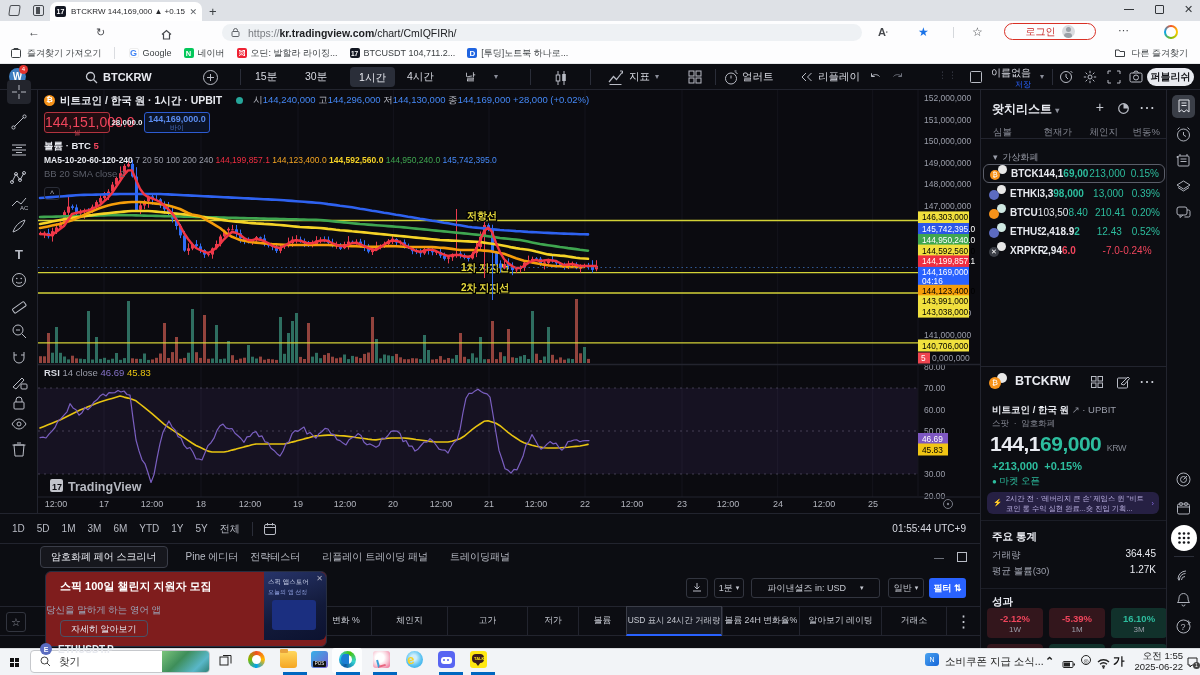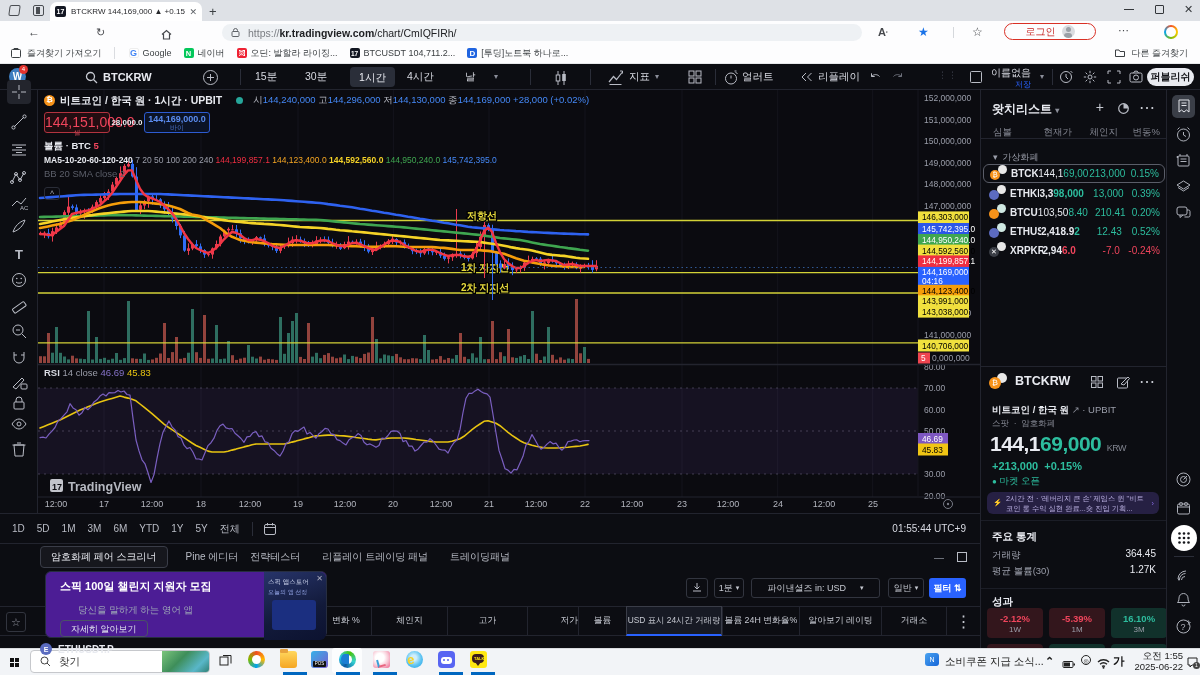--- a/index.html
+++ b/index.html
@@ -859,21 +859,21 @@
       <div style="position:absolute;left:0;top:36px;width:980px;height:30px;border-top:1px solid #22242e;border-bottom:1px solid #22242e"></div>
       <div style="position:absolute;left:320px;top:36px;width:51px;height:30px;border-left:1px solid #22242e;display:flex;align-items:center;justify-content:center;font-size:8.8px;color:#c6c9d1;overflow:hidden;">
         <span style="white-space:nowrap;overflow:hidden">변화 %</span>
       </div>
       <div style="position:absolute;left:371px;top:36px;width:76px;height:30px;border-left:1px solid #22242e;display:flex;align-items:center;justify-content:center;font-size:8.8px;color:#c6c9d1;overflow:hidden;">
         <span style="white-space:nowrap;overflow:hidden">체인지</span>
       </div>
       <div style="position:absolute;left:447px;top:36px;width:80px;height:30px;border-left:1px solid #22242e;display:flex;align-items:center;justify-content:center;font-size:8.8px;color:#c6c9d1;overflow:hidden;">
         <span style="white-space:nowrap;overflow:hidden">고가</span>
       </div>
-      <div style="position:absolute;left:527px;top:36px;width:51px;height:30px;border-left:1px solid #22242e;display:flex;align-items:center;justify-content:flex-end;font-size:8.8px;color:#c6c9d1;overflow:hidden;font-family:Liberation Mono, monospace;">
+      <div style="position:absolute;left:527px;top:36px;width:51px;height:30px;border-left:1px solid #22242e;display:flex;align-items:center;justify-content:center;font-size:8.8px;color:#c6c9d1;overflow:hidden;font-family:Liberation Mono, monospace;">
         <span style="white-space:nowrap;overflow:hidden">저가</span>
       </div>
       <div style="position:absolute;left:578px;top:36px;width:48px;height:30px;border-left:1px solid #22242e;display:flex;align-items:center;justify-content:center;font-size:8.8px;color:#c6c9d1;overflow:hidden;">
         <span style="white-space:nowrap;overflow:hidden">볼륨</span>
       </div>
       <div style="position:absolute;left:626px;top:36px;width:96px;height:30px;border-left:1px solid #22242e;display:flex;align-items:center;justify-content:center;font-size:8.8px;color:#c6c9d1;overflow:hidden;background:#171a24;border:1px solid #3a3d48;border-bottom:2px solid #2962ff;font-size:8.4px;">
         <span style="white-space:nowrap;overflow:hidden">USD 표시 24시간 거래량</span>
       </div>
       <div style="position:absolute;left:722px;top:36px;width:77px;height:30px;border-left:1px solid #22242e;display:flex;align-items:center;justify-content:center;font-size:8.8px;color:#c6c9d1;overflow:hidden;">
         <span style="white-space:nowrap;overflow:hidden">볼륨 24H 변화율%</span>
@@ -892,23 +892,23 @@
       </div>
     <div style="position:absolute;left:714px;top:8px;width:30px;height:20px;border:1px solid #32353f;border-radius:3px;display:flex;align-items:center;justify-content:center;font-size:9px;color:#c6c9d1">1분 <span style="font-size:7px;margin-left:3px">▾</span></div>
     <div style="position:absolute;left:751px;top:8px;width:129px;height:20px;border:1px solid #32353f;border-radius:3px;display:flex;align-items:center;justify-content:center;font-size:9px;color:#c6c9d1">파이낸셜즈 in: USD<span style="font-size:7px;margin-left:14px">▾</span></div>
     <div style="position:absolute;left:888px;top:8px;width:36px;height:20px;border:1px solid #32353f;border-radius:3px;display:flex;align-items:center;justify-content:center;font-size:9px;color:#c6c9d1">일반 <span style="font-size:7px;margin-left:3px">▾</span></div>
     <div style="position:absolute;left:929px;top:8px;width:37px;height:20px;background:#2962ff;border-radius:3px;display:flex;align-items:center;justify-content:center;font-size:9px;color:#fff;font-weight:bold">필터 ⇅</div>
       <div style="position:absolute;left:6px;top:42px;width:20px;height:20px;border:1px solid #32353f;border-radius:3px;display:flex;align-items:center;justify-content:center;color:#8b8e99;font-size:11px">☆</div>
       <div style="position:absolute;left:40px;top:73px;display:flex;align-items:center;font-size:10px;color:#c6c9d1;z-index:6">
         <span style="width:12px;height:12px;border-radius:50%;background:#5b6cc0;color:#fff;font-size:7px;display:inline-flex;align-items:center;justify-content:center;font-weight:bold">E</span>
         <b style="margin-left:6px;color:#e8eaf0">ETHUSDT.P</b>
       </div>
-      <div style="position:absolute;left:45px;top:1px;width:282px;height:67px;background:#4c1d95;border:1px solid #262d40;border-radius:6px;z-index:5">
+      <div style="position:absolute;left:45px;top:1px;width:282px;height:76px;background:#7f1d1d;border:1px solid #262d40;border-radius:6px;z-index:5">
         <div style="position:absolute;left:14px;top:7px;font-size:11px;font-weight:bold;color:#fff">스픽 100일 챌린지 지원자 모집</div>
-        <div style="position:absolute;left:32px;top:32px;font-size:9.5px;color:#9aa2b5">당신을 말하게 하는 영어 앱</div>
+        <div style="position:absolute;left:0;top:32px;font-size:9.5px;color:#9aa2b5">당신을 말하게 하는 영어 앱</div>
         <div style="position:absolute;left:14px;top:48px;height:17px;border:1px solid #4a5266;border-radius:4px;padding:0 10px;font-size:9px;line-height:17px;color:#e2e6ef">자세히 알아보기</div>
         <div style="position:absolute;right:0;top:0;width:62px;height:68px;background:linear-gradient(160deg,#27346a,#121a3a 60%,#0c1230);border-radius:0 6px 6px 0">
           <div style="margin:6px 2px 0 4px;font-size:6.5px;color:#cfd6ee;white-space:nowrap">스픽 앱스토어</div>
           <div style="margin:1px 2px 0 4px;font-size:6px;color:#8fa0e0">오늘의 앱 선정</div>
           <div style="position:absolute;left:8px;bottom:10px;width:44px;height:30px;background:#1b2f80;border-radius:3px"></div>
         </div>
         <div style="position:absolute;right:3px;top:2px;color:#aab;font-size:8px">✕</div>
       </div>
     </div>
   <div id="rightpanel">
@@ -923,21 +923,21 @@
         <span style="margin-left:10px">심볼</span>
         <span style="flex:1;text-align:right">현재가</span>
         <span style="width:46px;text-align:right">체인지</span>
         <span style="width:42px;text-align:right;margin-right:5px">변동%</span>
       </div>
       <div style="position:absolute;left:0;top:48px;width:186px;height:1px;background:#22242e"></div>
       <div style="position:absolute;left:12px;top:61px;font-size:9px;color:#9b9eaa">▾&nbsp;&nbsp;가상화폐</div>
       <div class="wlrow" style="top:74px;border:1px solid #5a5d68;border-radius:6px;">
         <span style="margin-left:6px"><span style="position:relative;width:17px;height:13px;display:inline-block"><span style="position:absolute;right:0;top:-1px;width:9px;height:9px;border-radius:50%;background:#e8e8e8"></span><span style="position:absolute;left:0;bottom:-1px;width:10px;height:10px;border-radius:50%;background:#f7931a;color:#fff;font-size:7px;text-align:center;line-height:10px">₿</span></span></span>
         <span class="wlsym" style="margin-left:4px;width:34px;overflow:hidden;white-space:nowrap">BTCKRW</span>
-        <span style="flex:1;text-align:center;font-weight:normal"><span style="color:#e8eaf0">144,1</span><span class="teal">69,00</span></span>
+        <span style="flex:1;text-align:center;font-weight:bold"><span style="color:#e8eaf0">144,1</span><span class="teal">69,00</span></span>
         <span class="teal" style="width:46px;text-align:right">213,000</span>
         <span class="teal" style="width:42px;text-align:right;margin-right:5px">0.15%</span>
       </div>
       <div class="wlrow" style="top:94px;">
         <span style="margin-left:6px"><span style="position:relative;width:17px;height:13px;display:inline-block"><span style="position:absolute;right:0;top:-1px;width:9px;height:9px;border-radius:50%;background:#e8e8e8"></span><span style="position:absolute;left:0;bottom:-1px;width:10px;height:10px;border-radius:50%;background:#5c6bc0;color:#fff;font-size:7px;text-align:center;line-height:10px"></span></span></span>
         <span class="wlsym" style="margin-left:4px;width:34px;overflow:hidden;white-space:nowrap">ETHKRW</span>
         <span style="flex:1;text-align:right;font-weight:bold"><span style="color:#e8eaf0">3,3</span><span class="teal">98,000</span></span>
         <span class="teal" style="width:46px;text-align:right">13,000</span>
         <span class="teal" style="width:42px;text-align:right;margin-right:5px">0.39%</span>
       </div>
@@ -953,21 +953,21 @@
         <span class="wlsym" style="margin-left:4px;width:34px;overflow:hidden;white-space:nowrap">ETHUSD</span>
         <span style="flex:1;text-align:right;font-weight:bold"><span style="color:#e8eaf0">2,418.9</span><span class="teal">2</span></span>
         <span class="teal" style="width:46px;text-align:right">12.43</span>
         <span class="teal" style="width:42px;text-align:right;margin-right:5px">0.52%</span>
       </div>
       <div class="wlrow" style="top:151px;">
         <span style="margin-left:6px"><span style="position:relative;width:17px;height:13px;display:inline-block"><span style="position:absolute;right:0;top:-1px;width:9px;height:9px;border-radius:50%;background:#e8e8e8"></span><span style="position:absolute;left:0;bottom:-1px;width:10px;height:10px;border-radius:50%;background:#3a3d45;color:#fff;font-size:7px;text-align:center;line-height:10px">✕</span></span></span>
         <span class="wlsym" style="margin-left:4px;width:34px;overflow:hidden;white-space:nowrap">XRPKRW</span>
         <span style="flex:1;text-align:right;font-weight:bold"><span style="color:#e8eaf0">2,94</span><span class="red2">6.0</span></span>
         <span class="red2" style="width:46px;text-align:right">-7.0</span>
-        <span class="red2" style="width:42px;text-align:right;margin-right:5px">-0.24%</span>
+        <span class="red2" style="width:42px;text-align:left;margin-right:5px">-0.24%</span>
       </div>
       <div style="position:absolute;left:0;top:276px;width:186px;height:1px;background:#22242e"></div>
       <div style="position:absolute;left:8px;top:283px;display:flex;align-items:center">
         <span style="position:relative;width:20px;height:16px;display:inline-block">
           <span style="position:absolute;right:2px;top:0;width:10px;height:10px;border-radius:50%;background:#e8e8e8"></span>
           <span style="position:absolute;left:0;bottom:0;width:12px;height:12px;border-radius:50%;background:#f7931a;color:#fff;font-size:8px;text-align:center;line-height:12px">₿</span>
         </span>
         <b style="margin-left:6px;font-size:12.5px;color:#e8eaf0">BTCKRW</b>
       </div>
       <div style="position:absolute;right:62px;top:285px"><svg width="14" height="14" viewBox="0 0 14 14" style="" xmlns="http://www.w3.org/2000/svg">

